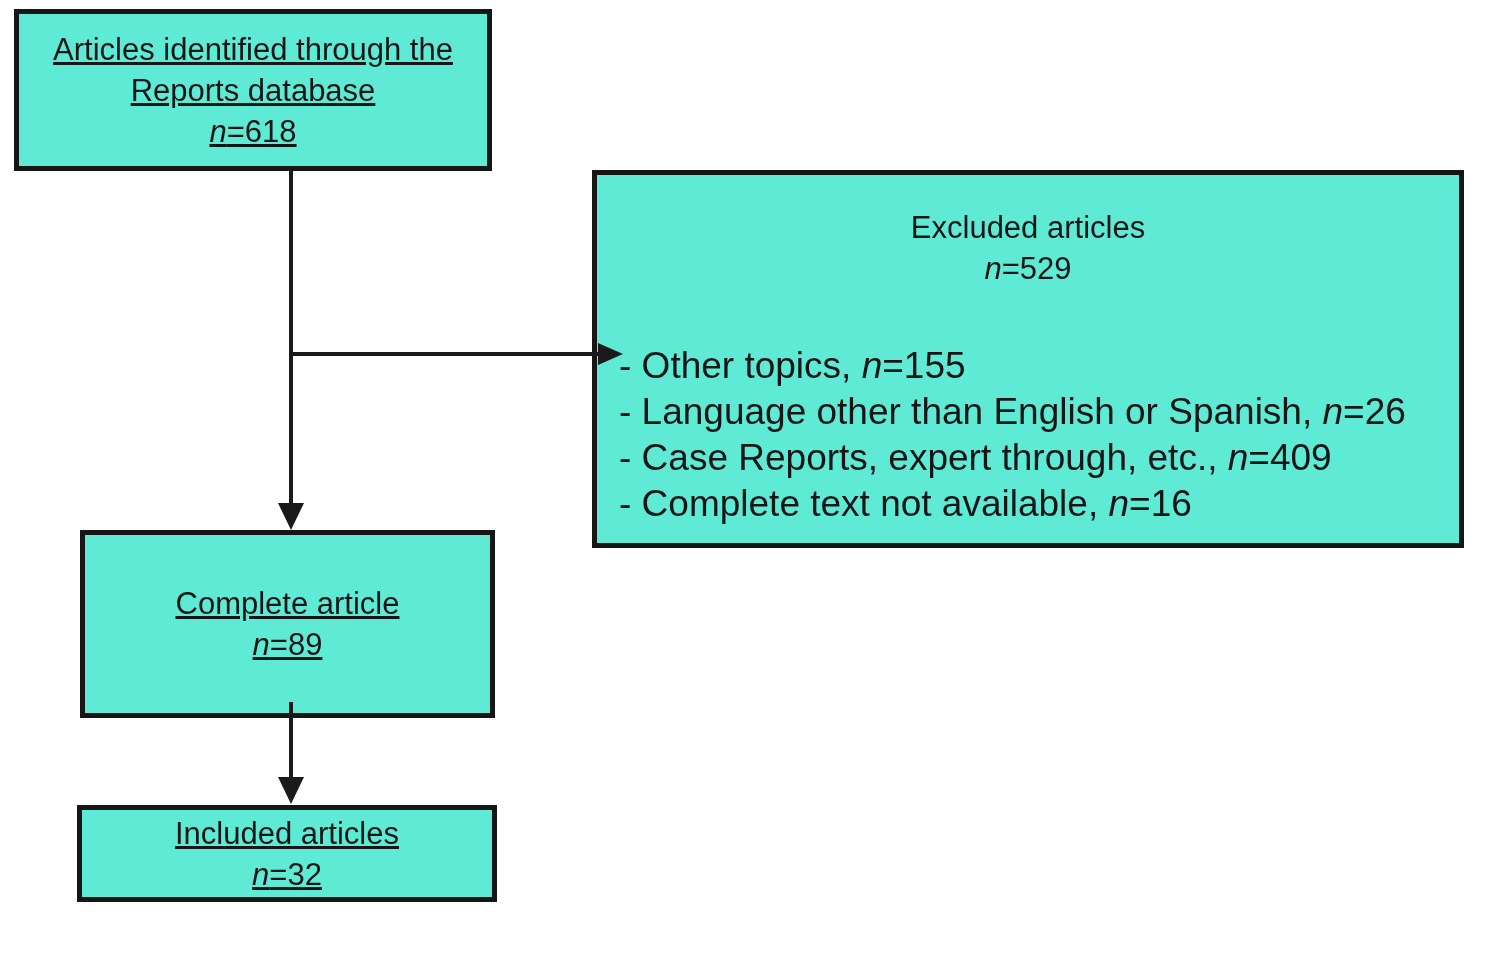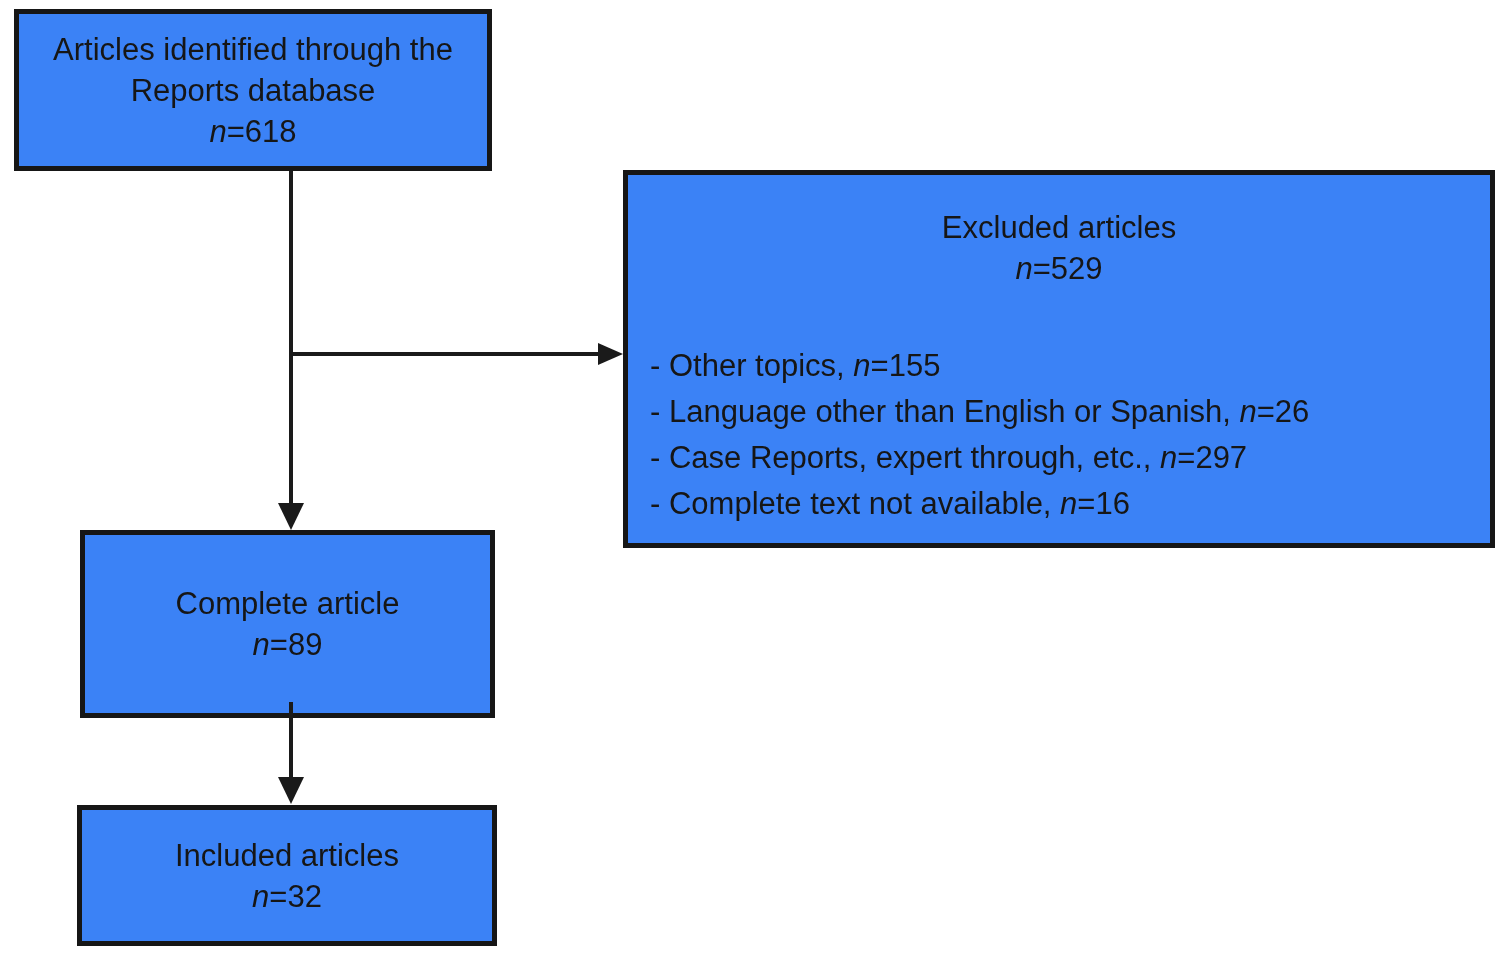--- a/index.html
+++ b/index.html
@@ -10,59 +10,60 @@
   }
   .canvas {
     position: relative;
     width: 1500px;
     height: 967px;
     background: #ffffff;
     overflow: hidden;
   }
   .fbox {
     position: absolute;
-    background: #3b82f6;
+    background: #5eead4;
     border: 5px solid #161616;
+    text-decoration: underline;
   }
   .fbox .inner {
     width: 100%;
     height: 100%;
     display: flex;
     flex-direction: column;
     align-items: center;
     justify-content: center;
     text-align: center;
   }
   .box-text {
     font-size: 31px;
     line-height: 41px;
     color: #161616;
     white-space: nowrap;
   }
   em.nsym { font-style: italic; font-family: "Liberation Sans", sans-serif; }
 
   
   #box-identified { left: 14px;  top: 9px;   width: 478px; height: 162px; }
-  #box-excluded   { left: 623px; top: 170px; width: 872px; height: 378px; }
+  #box-excluded   { left: 592px; top: 170px; width: 872px; height: 378px; }
   #box-analyzed   { left: 80px;  top: 530px; width: 415px; height: 188px; }
-  #box-included   { left: 77px;  top: 805px; width: 420px; height: 141px; }
+  #box-included   { left: 77px;  top: 805px; width: 420px; height: 97px; }
 
   #box-excluded .title-block {
     position: absolute;
     top: 32px; left: 0; right: 0;
     text-align: center;
   }
   #box-excluded .reasons {
     position: absolute;
     top: 168px; left: 22px; right: 10px;
     list-style: none;
     text-align: left;
   }
   #box-excluded .reasons li {
-    font-size: 31px;
+    font-size: 37px;
     line-height: 46px;
     color: #161616;
     white-space: nowrap;
   }
 
   
   .line { position: absolute; background: #1a1a1a; }
   #line-top-vertical   { left: 289px; top: 171px; width: 4px;  height: 333px; }
   #line-branch-horizontal { left: 291px; top: 352px; width: 308px; height: 4px; }
   #line-mid-vertical   { left: 289px; top: 702px; width: 4px;  height: 75px; }
@@ -97,21 +98,21 @@
   </div>
 
   <div class="fbox" id="box-excluded">
     <div class="title-block">
       <div class="box-text">Excluded articles</div>
       <div class="box-text"><em class="nsym">n</em><span>=529</span></div>
     </div>
     <ul class="reasons">
       <li><span>- Other topics, </span><em class="nsym">n</em><span>=155</span></li>
       <li><span>- Language other than English or Spanish, </span><em class="nsym">n</em><span>=26</span></li>
-      <li><span>- Case Reports, expert through, etc., </span><em class="nsym">n</em><span>=297</span></li>
+      <li><span>- Case Reports, expert through, etc., </span><em class="nsym">n</em><span>=409</span></li>
       <li><span>- Complete text not available, </span><em class="nsym">n</em><span>=16</span></li>
     </ul>
   </div>
 
   <div class="fbox" id="box-analyzed">
     <div class="inner">
       <div class="box-text">Complete article</div>
       <div class="box-text"><em class="nsym">n</em><span>=89</span></div>
     </div>
   </div>

